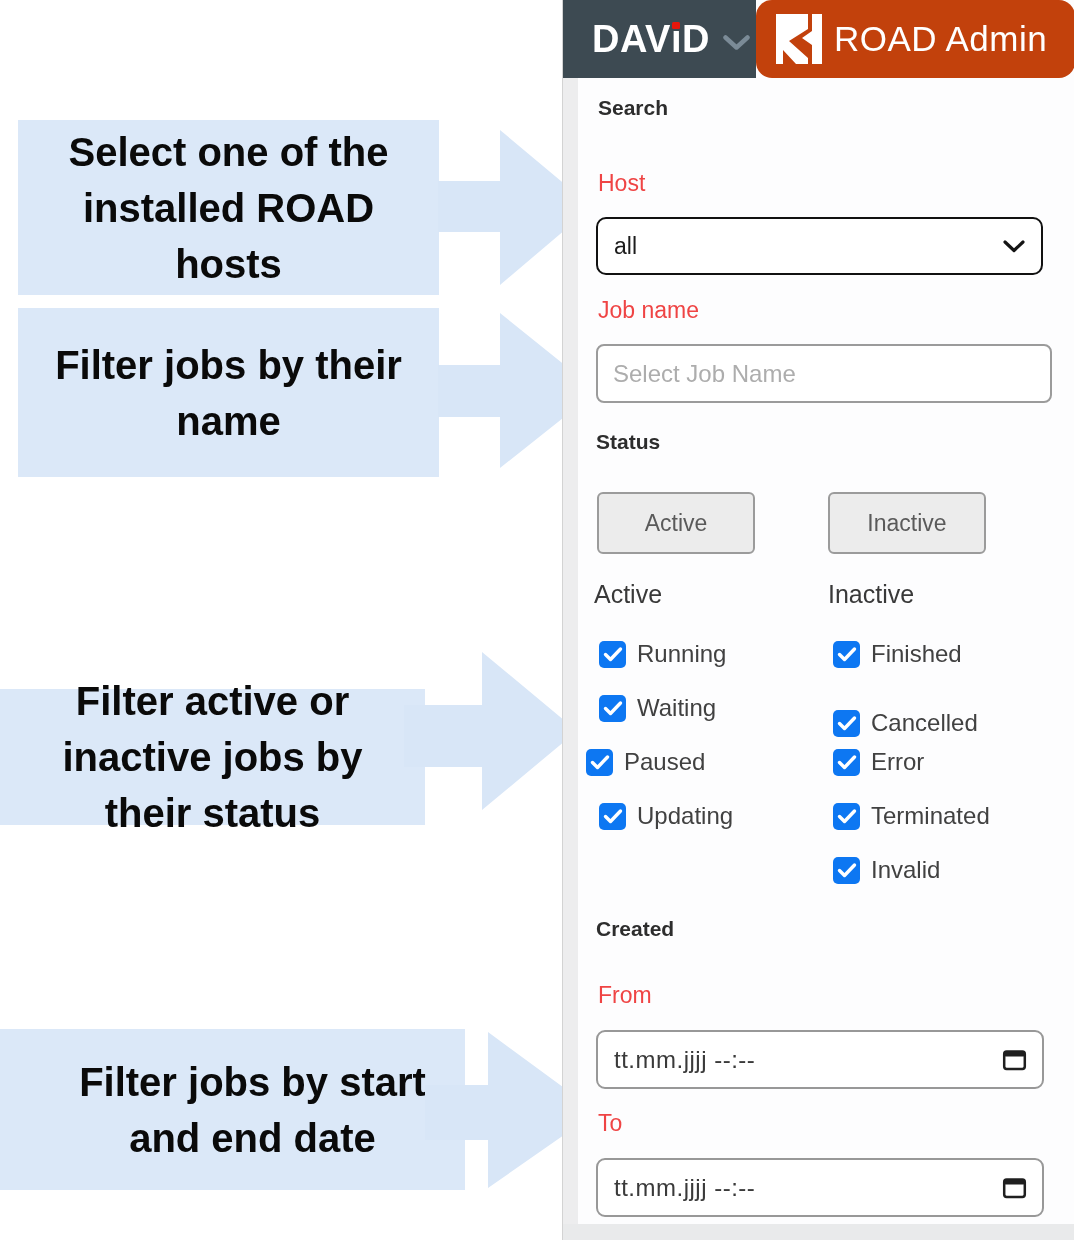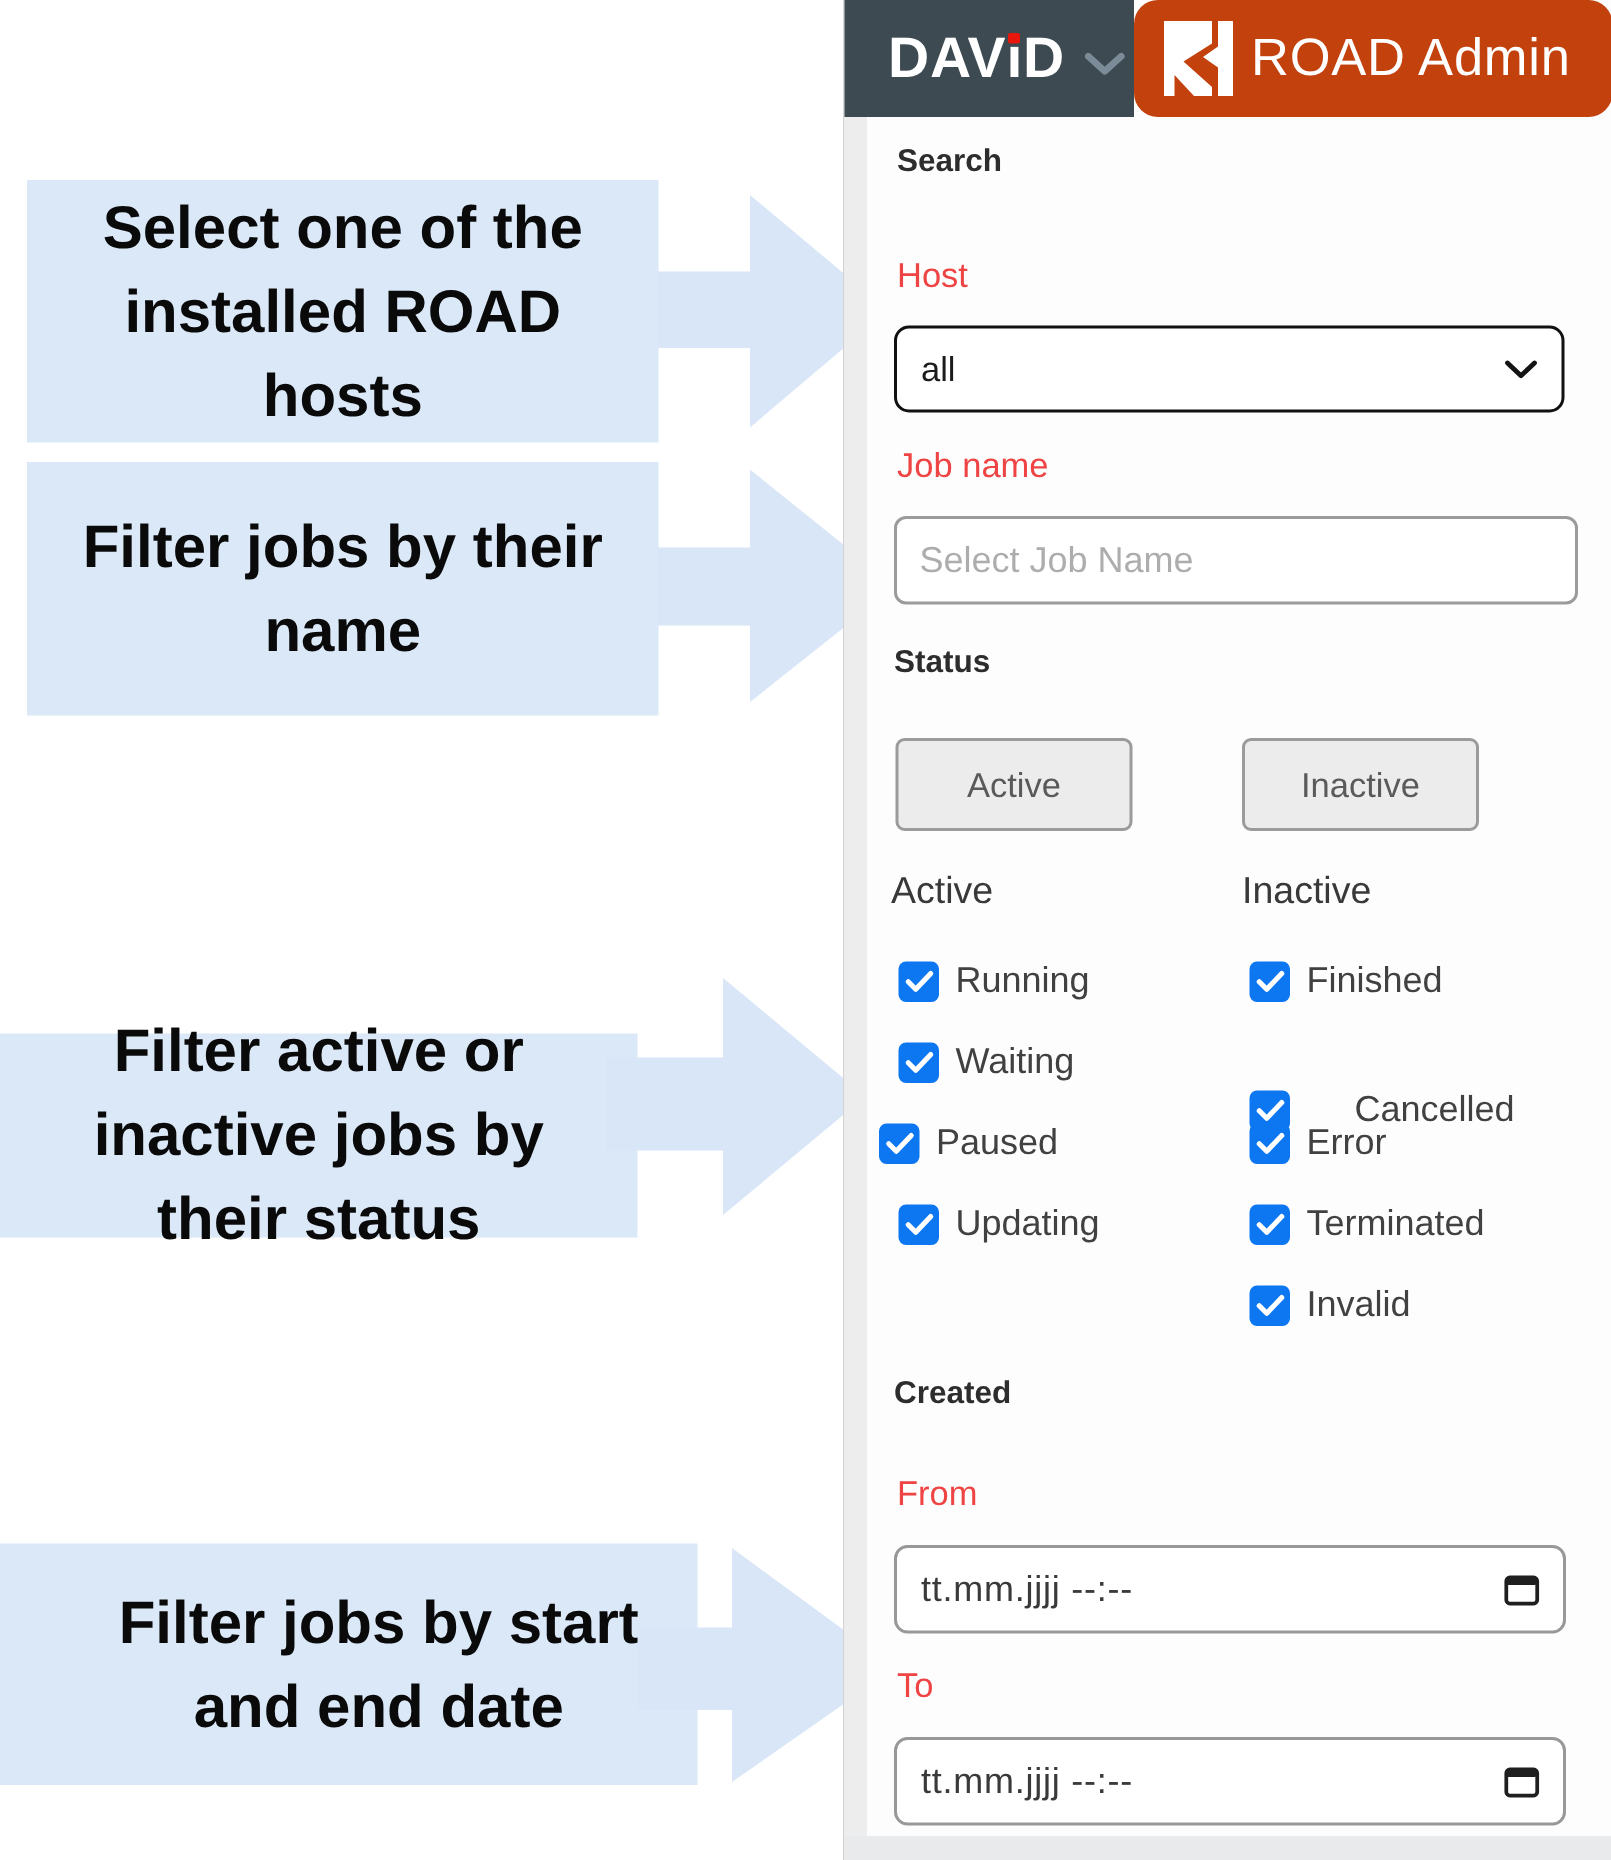--- a/index.html
+++ b/index.html
@@ -154,21 +154,21 @@
     </div>
 
     <div class="cb-row" style="left:270px;top:637px;">
       <span class="cb">
           <svg width="26" height="26" viewBox="0 0 26 26">
             <polyline points="5.5,13.5 10.5,18.5 20.5,8" fill="none" stroke="#fff" stroke-width="3.4" stroke-linecap="round" stroke-linejoin="round"></polyline>
           </svg>
         </span>
       <span class="cb-label">Finished</span>
     </div>
-    <div class="cb-row" style="left:270px;top:723px;gap:32px;">
+    <div class="cb-row" style="left:270px;top:706px;">
       <span class="cb">
           <svg width="26" height="26" viewBox="0 0 26 26">
             <polyline points="5.5,13.5 10.5,18.5 20.5,8" fill="none" stroke="#fff" stroke-width="3.4" stroke-linecap="round" stroke-linejoin="round"></polyline>
           </svg>
         </span>
       <span class="cb-label">Cancelled</span>
     </div>
     <div class="cb-row" style="left:270px;top:745px;">
       <span class="cb">
           <svg width="26" height="26" viewBox="0 0 26 26">

